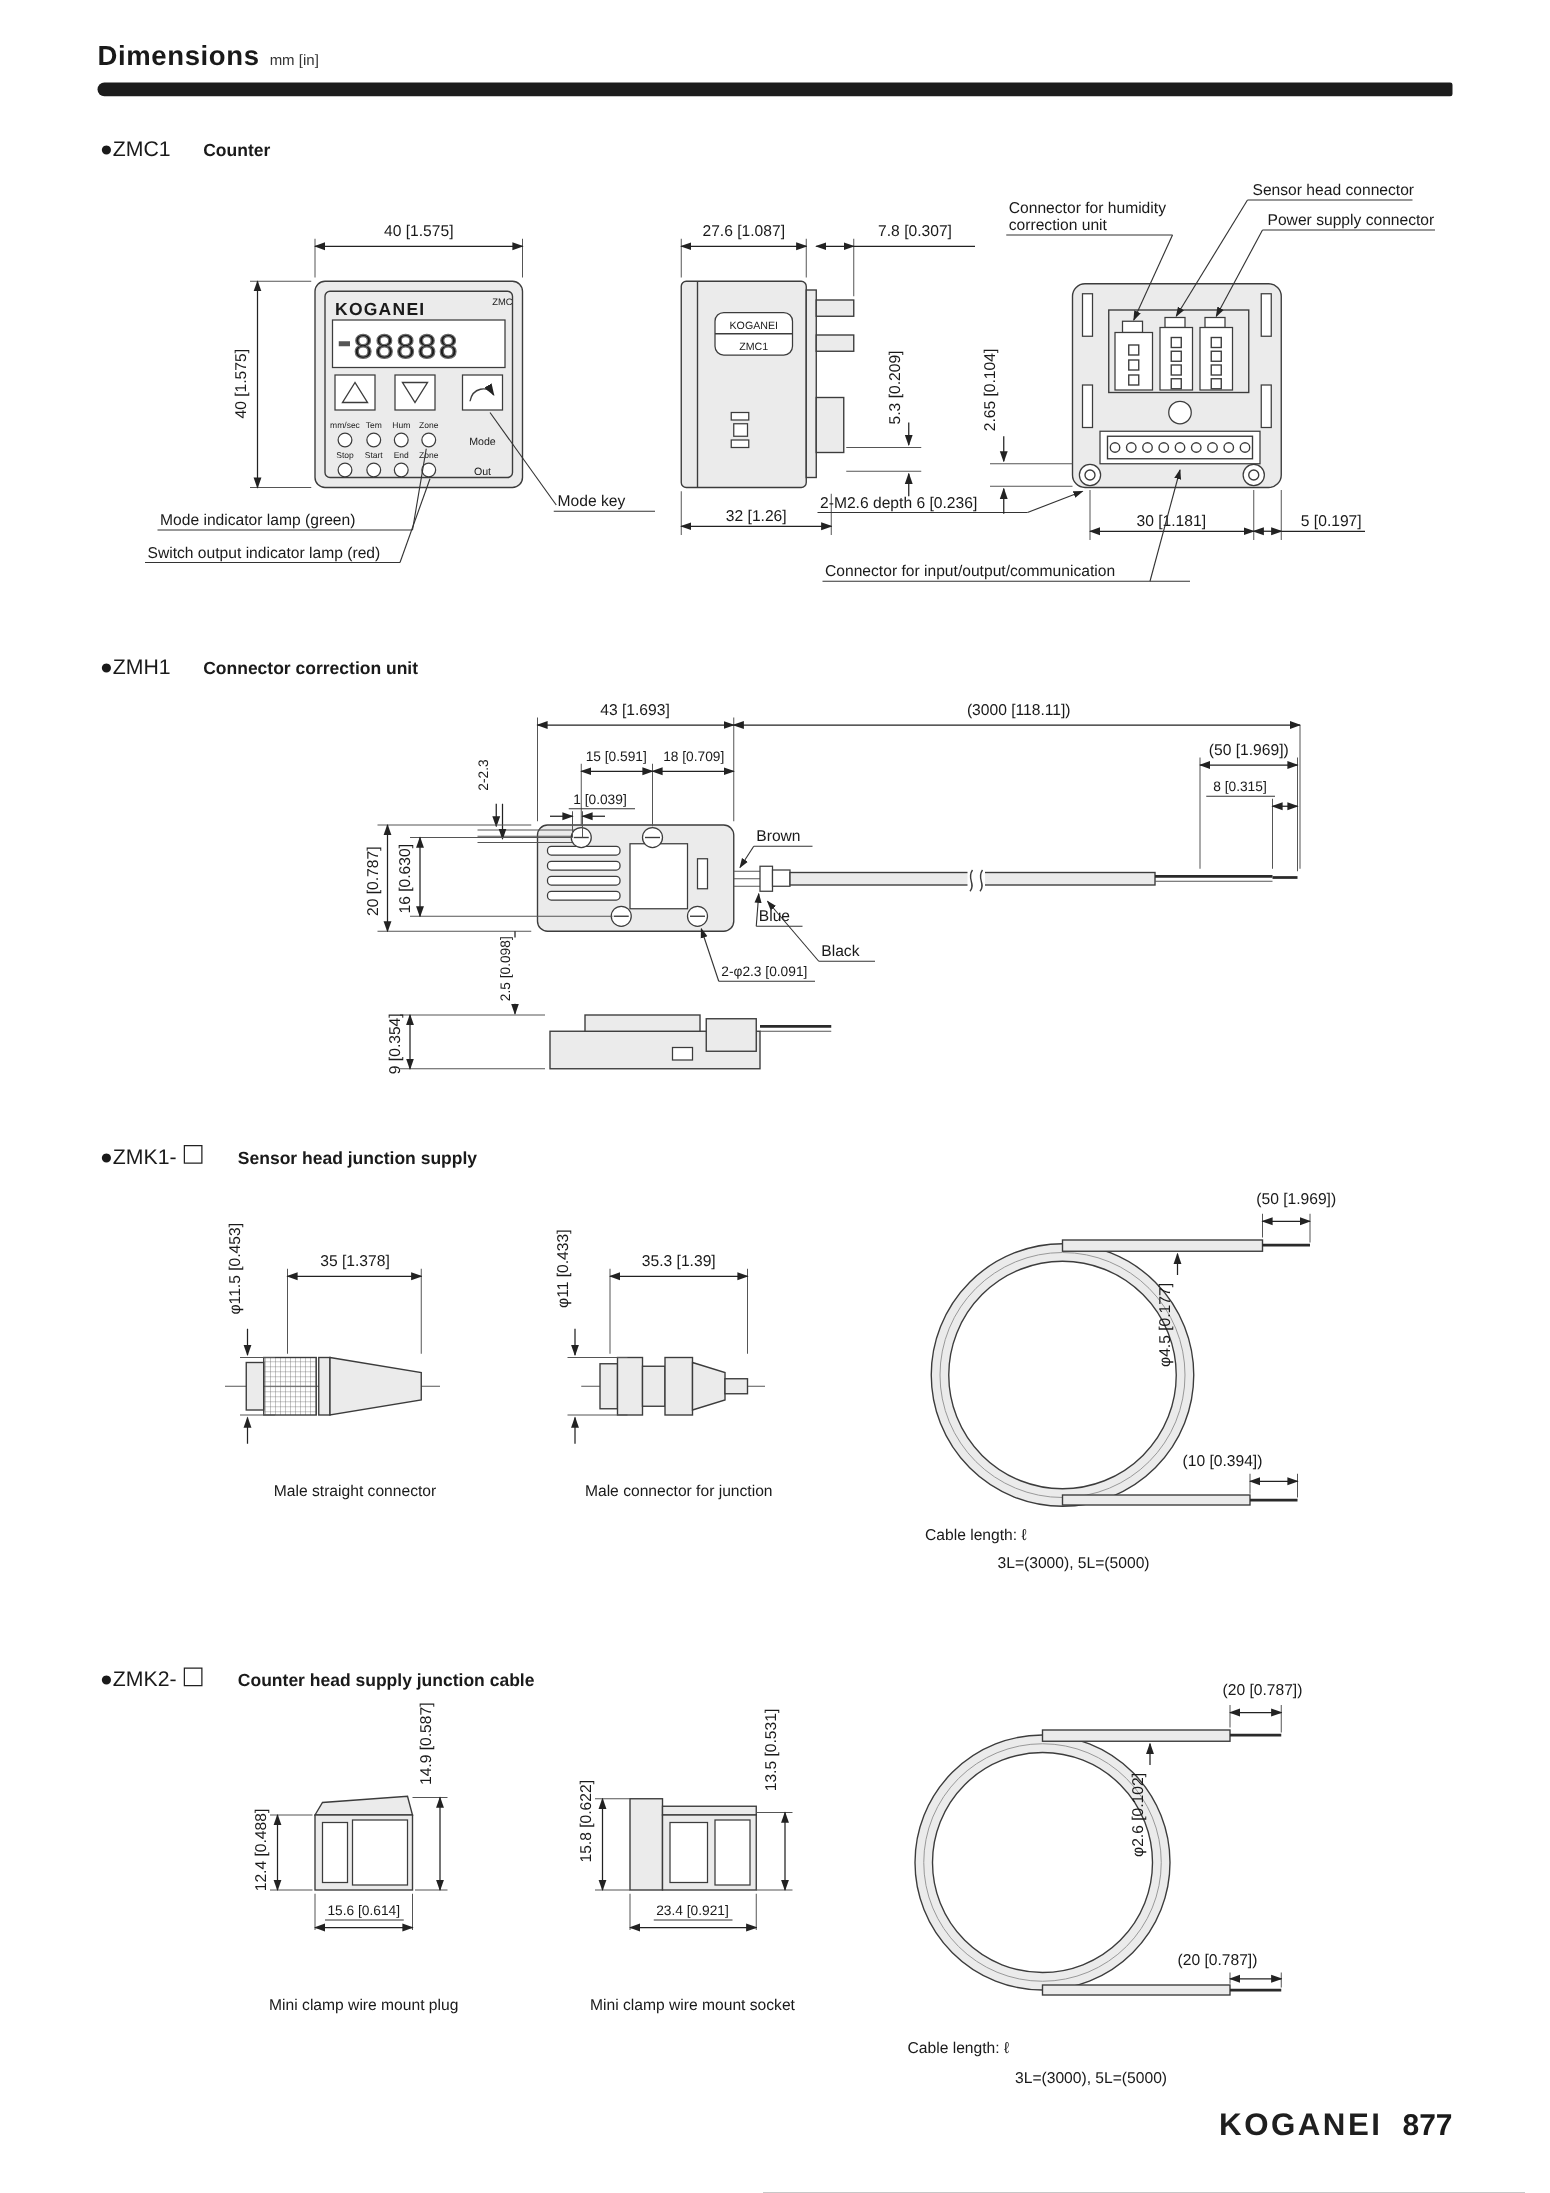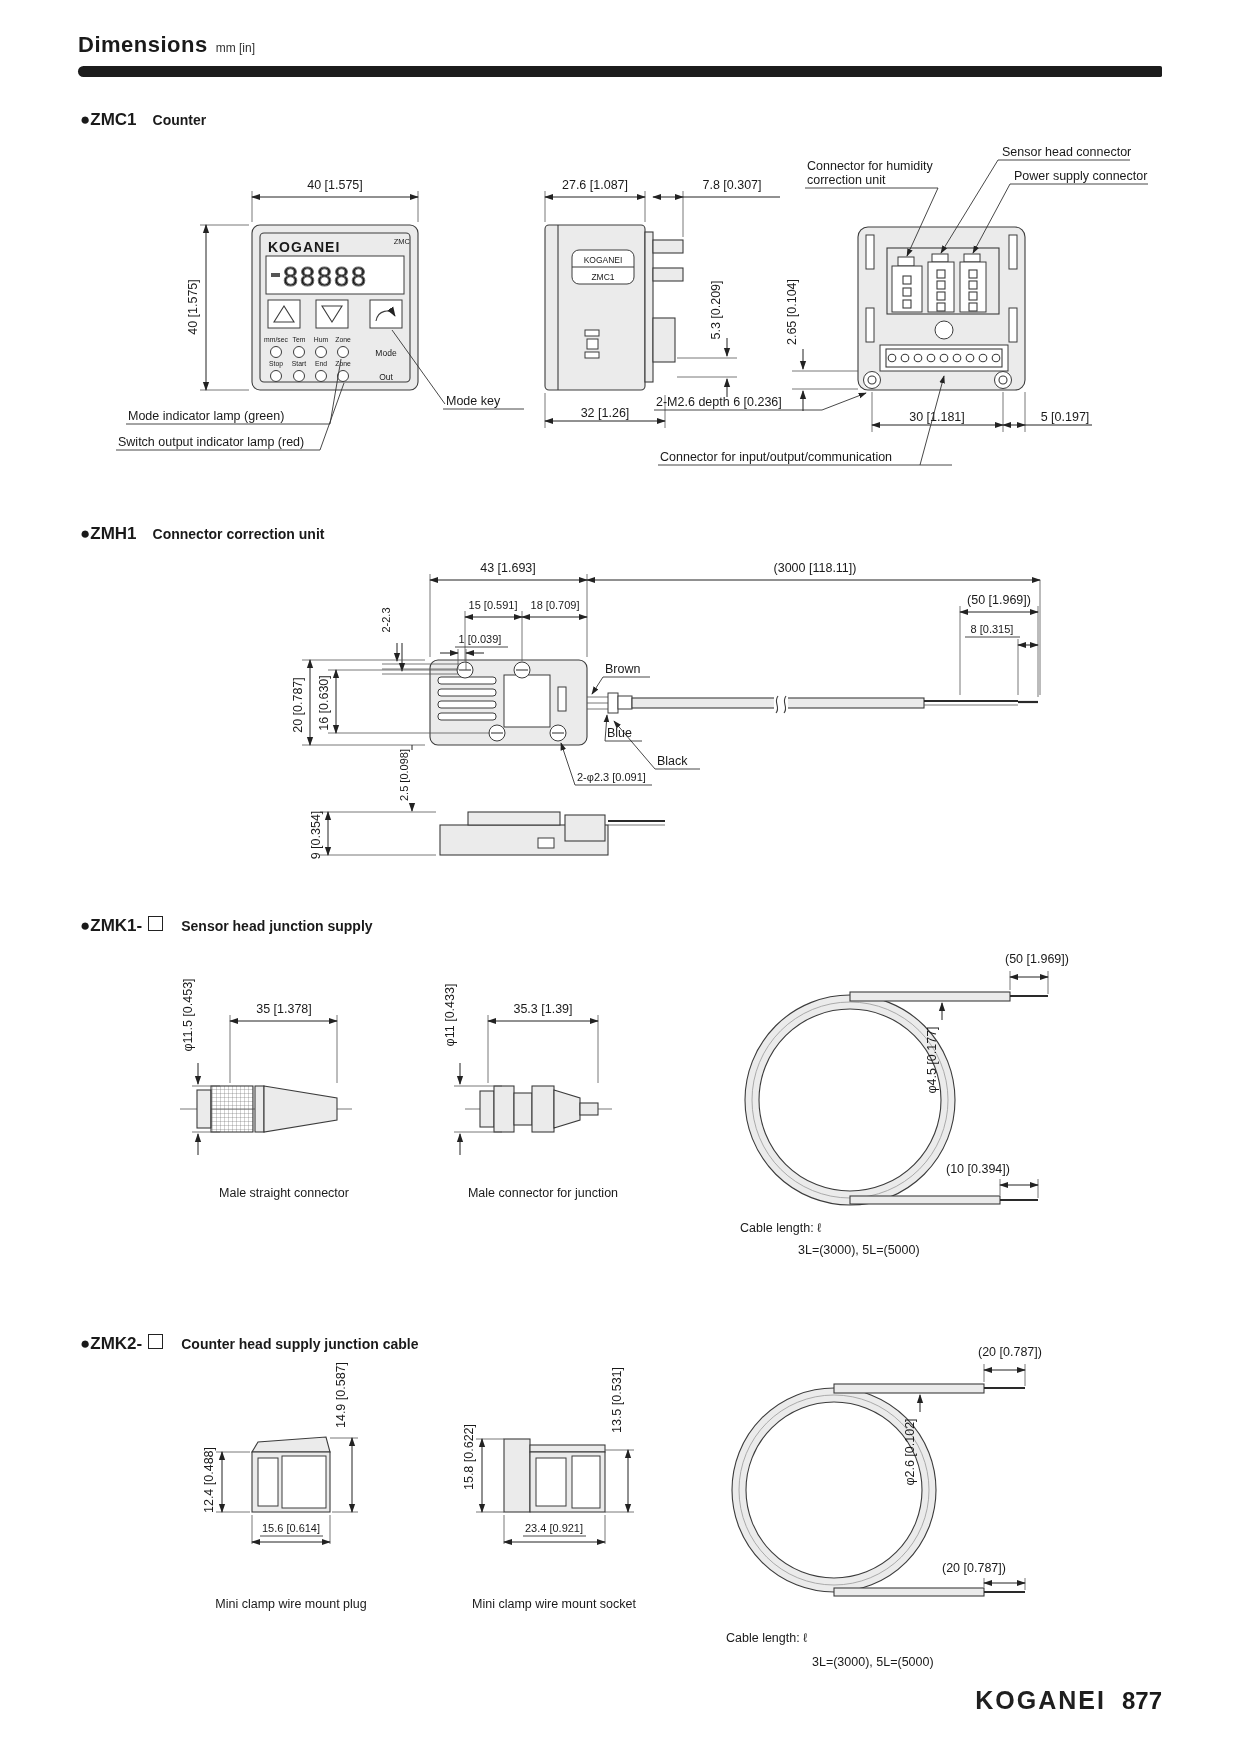--- a/index.html
+++ b/index.html
@@ -3,22 +3,22 @@
 <meta charset="utf-8">
 <style>
   html,body{margin:0;padding:0;background:#9c9c9c;}
   .page{position:relative;width:1240px;height:1754px;background:#fff;margin:0 auto;
         font-family:"Liberation Sans",sans-serif;color:#1a1a1a;overflow:hidden;}
   .hdr{position:absolute;left:78px;top:32px;width:1084px;}
   .hdr .title{font-size:22px;font-weight:bold;letter-spacing:.5px;}
   .hdr .units{font-size:12px;color:#333;margin-left:8px;}
   .hdr .bar{margin-top:8px;height:11px;background:#1c1c1c;border-radius:6px 2px 2px 6px;}
   .sechead{position:absolute;left:80px;display:flex;align-items:baseline;gap:4px;}
-  .sechead .code{font-size:17px;font-weight:bold;}
-  .sechead .stitle{font-size:14px;font-weight:bold;margin-left:12px;}
+  .sechead .code{font-size:17px;font-weight:normal;}
+  .sechead .stitle{font-size:14px;font-weight:bold;margin-left:22px;}
   .modelbox{display:inline-block;width:13px;height:13px;border:1.6px solid #222;
             vertical-align:-1px;margin:0 2px;}
   svg{position:absolute;left:80px;overflow:visible;}
   svg text{font-family:"Liberation Sans",sans-serif;fill:#1a1a1a;}
   .t{font-size:12.5px;} .ts{font-size:11px;} .tc{font-size:12.5px;}
   .tiny{font-size:6.8px;} .pk{font-size:8.5px;}
   .dl{stroke:#222;stroke-width:1;fill:none;}
   .xl{stroke:#555;stroke-width:.8;fill:none;}
   .ol{stroke:#3c3c3c;stroke-width:1.1;fill:none;}
   .fl{fill:#ebebeb;stroke:#3c3c3c;stroke-width:1.1;}

